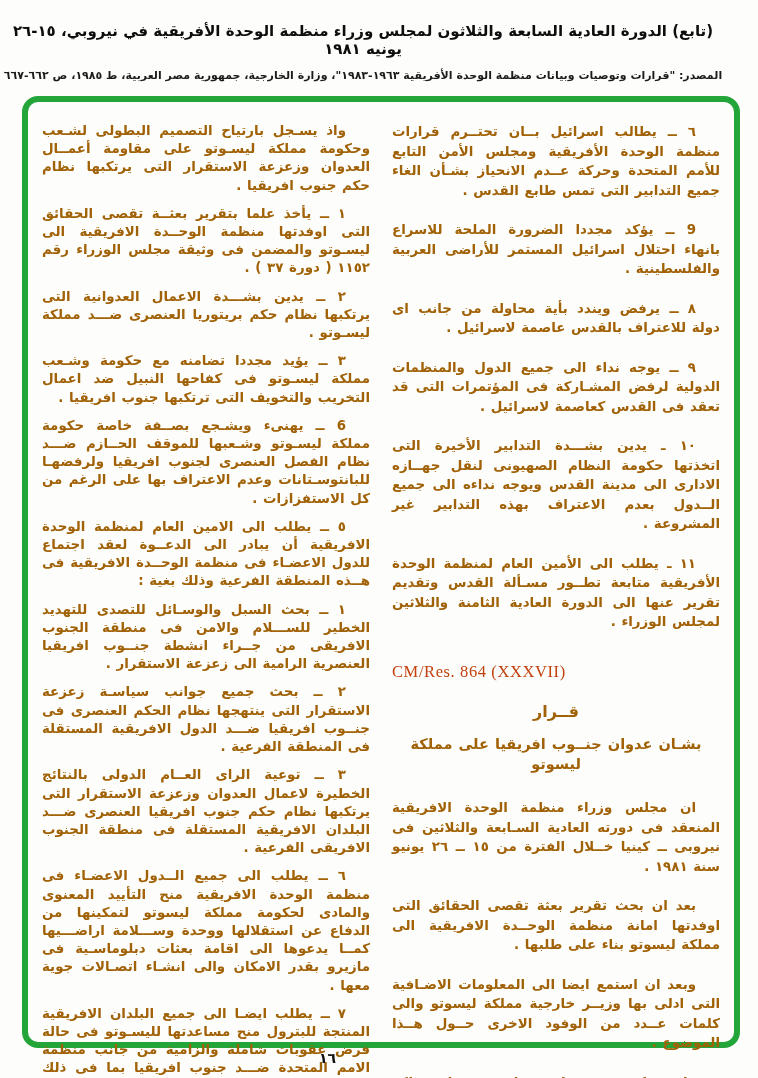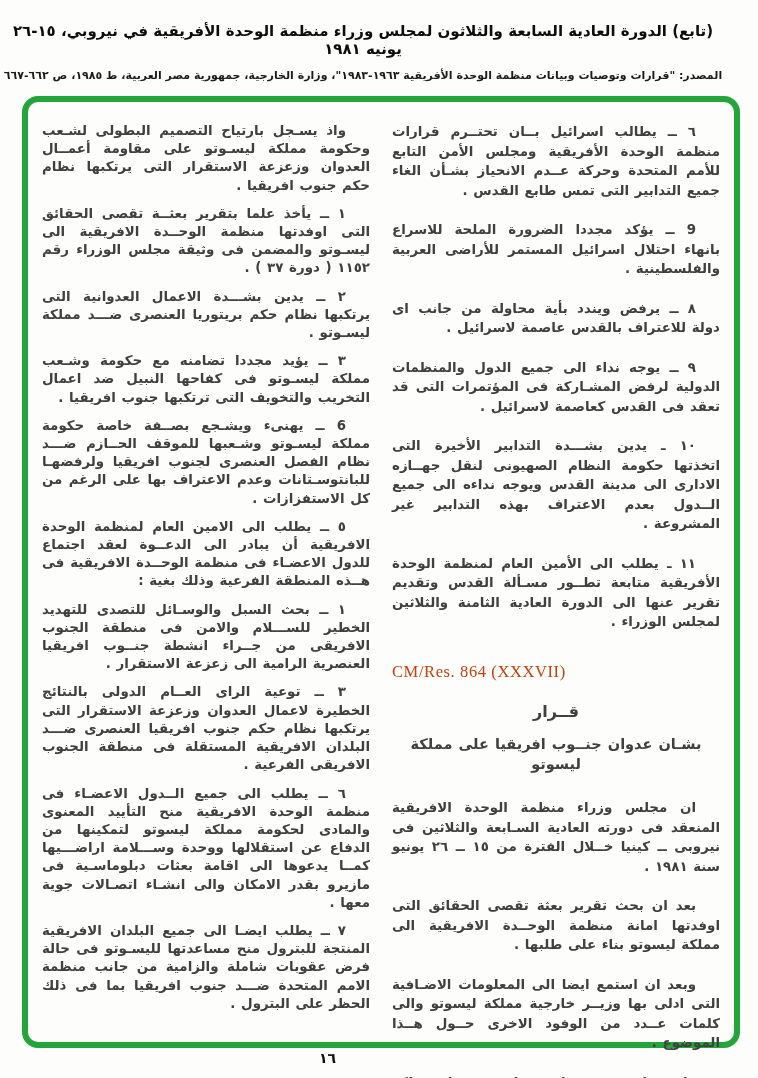--- a/index.html
+++ b/index.html
@@ -45,21 +45,21 @@
     gap:22px;
   }
   .col{flex:1 1 0;min-width:0;}
   .clause{
     margin:0 0 20px 0;
     font-size:13.4px;
     font-weight:700;
     line-height:19.5px;
     text-align:justify;
     text-indent:24px;
-    color:#404040;
+    color:#a16207;
     word-spacing:1px;
   }
   .col-left .clause{line-height:18.2px;margin-bottom:10px;}
   .res-code{
     direction:ltr;
     text-align:left;
     font-family:"Liberation Serif", serif;
     font-weight:400;
     font-size:16.5px;
     letter-spacing:0.6px;
@@ -120,20 +120,21 @@
     </div>
 
     <div class="col col-left">
       <p class="clause">واذ يسـجل بارتياح التصميم البطولى لشـعب وحكومة مملكة ليسـوتو على مقاومة أعمــال العدوان وزعزعة الاستقرار التى يرتكبها نظام حكم جنوب افريقيا .</p>
       <p class="clause">١ ــ يأخذ علما بتقرير بعثــة تقصى الحقائق التى اوفدتها منظمة الوحــدة الافريقية الى ليسـوتو والمضمن فى وثيقة مجلس الوزراء رقم ١١٥٢ ( دورة ٣٧ ) .</p>
       <p class="clause">٢ ــ يدين بشـــدة الاعمال العدوانية التى يرتكبها نظام حكم بريتوريا العنصرى ضـــد مملكة ليسـوتو .</p>
       <p class="clause">٣ ــ يؤيد مجددا تضامنه مع حكومة وشـعب مملكة ليسـوتو فى كفاحها النبيل ضد اعمال التخريب والتخويف التى ترتكبها جنوب افريقيا .</p>
       <p class="clause">6 ــ يهنىء ويشـجع بصــفة خاصة حكومة مملكة ليسـوتو وشـعبها للموقف الحــازم ضـــد نظام الفصل العنصرى لجنوب افريقيا ولرفضهـا للبانتوسـتانات وعدم الاعتراف بها على الرغم من كل الاستفزازات .</p>
       <p class="clause">٥ ــ يطلب الى الامين العام لمنظمة الوحدة الافريقية أن يبادر الى الدعــوة لعقد اجتماع للدول الاعضـاء فى منظمة الوحــدة الافريقية فى هــذه المنطقة الفرعية وذلك بغية :</p>
       <p class="clause">١ ــ بحث السبل والوسـائل للتصدى للتهديد الخطير للســـلام والامن فى منطقة الجنوب الافريقى من جــراء انشطة جنــوب افريقيا العنصرية الرامية الى زعزعة الاستقرار .</p>
+      <p class="clause">٢ ــ بحث جميع جوانب سياسـة زعزعة الاستقرار التى ينتهجها نظام الحكم العنصرى فى جنــوب افريقيا ضـــد الدول الافريقية المستقلة فى المنطقة الفرعية .</p>
       <p class="clause">٣ ــ توعية الراى العــام الدولى بالنتائج الخطيرة لاعمال العدوان وزعزعة الاستقرار التى يرتكبها نظام حكم جنوب افريقيا العنصرى ضـــد البلدان الافريقية المستقلة فى منطقة الجنوب الافريقى الفرعية .</p>
       <p class="clause">٦ ــ يطلب الى جميع الــدول الاعضـاء فى منظمة الوحدة الافريقية منح التأييد المعنوى والمادى لحكومة مملكة ليسوتو لتمكينها من الدفاع عن استقلالها ووحدة وســـلامة اراضـــيها كمــا يدعوها الى اقامة بعثات دبلوماسـية فى مازيرو بقدر الامكان والى انشـاء اتصـالات جوية معها .</p>
       <p class="clause">٧ ــ يطلب ايضـا الى جميع البلدان الافريقية المنتجة للبترول منح مساعدتها لليسـوتو فى حالة فرض عقوبات شاملة والزامية من جانب منظمة الامم المتحدة ضـــد جنوب افريقيا بما فى ذلك الحظر على البترول .</p>
 
     </div>
 
   </div>
 
   <div class="page-number">١٦</div>
 

